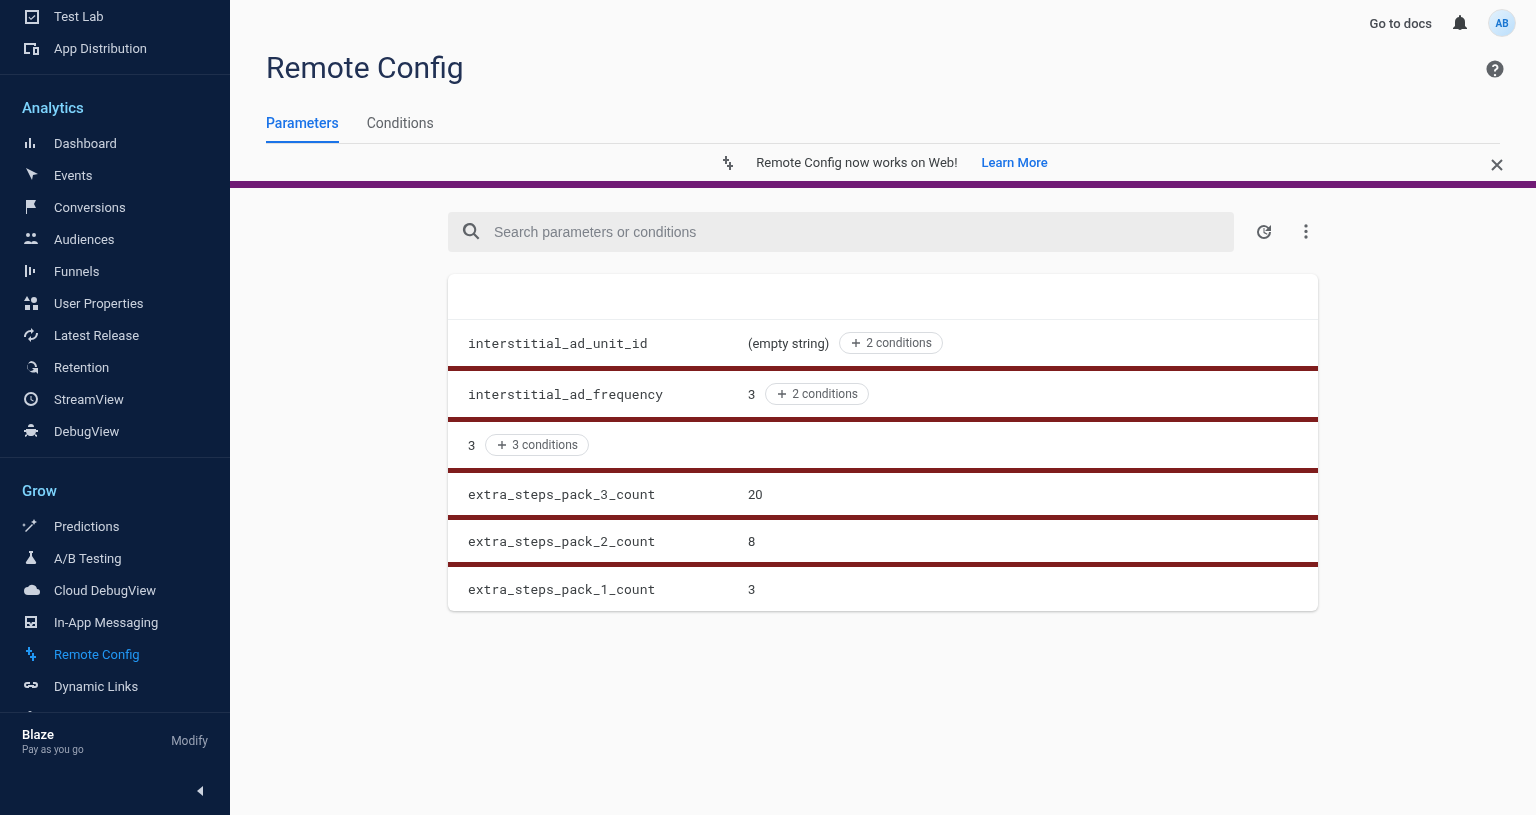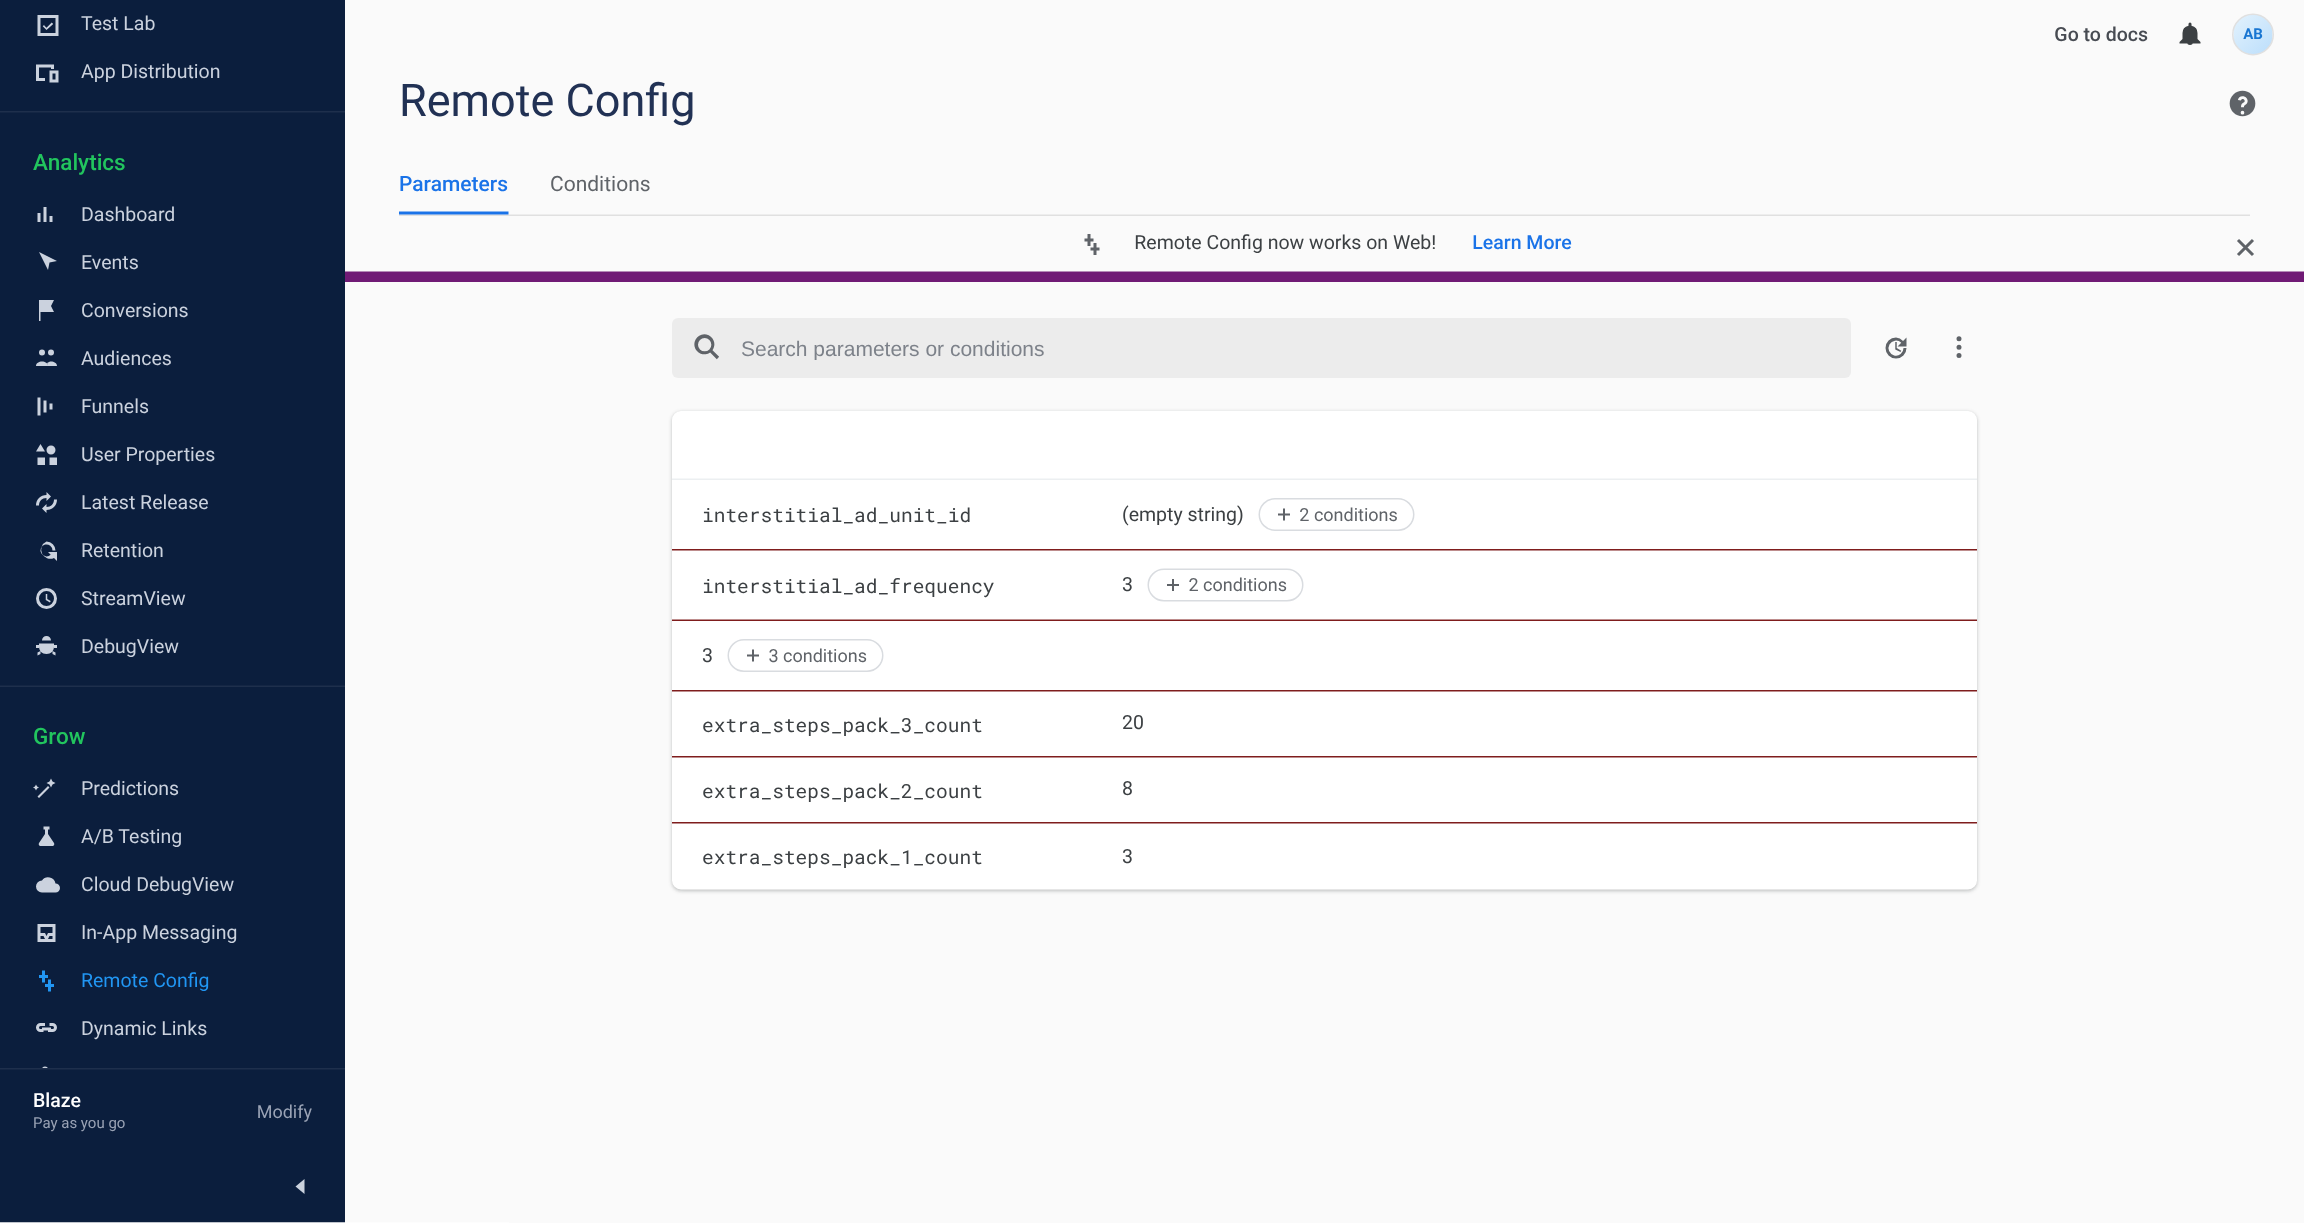--- a/index.html
+++ b/index.html
@@ -4,21 +4,21 @@
 <style>
 * { box-sizing: border-box; margin: 0; padding: 0; }
 html, body { height: 100%; font-family: Roboto, 'Segoe UI', Arial, sans-serif; font-size: 14px; color: #202124; background: #fff; }
 body { display: flex; width: 1536px; height: 815px; overflow: hidden; }
 
 
 .sidebar { width: 230px; background: #0b1e3d; color: #fff; display: flex; flex-direction: column; position: relative; }
 .sidebar-scroll { flex: 1; overflow-y: auto; }
 .sidebar-scroll::-webkit-scrollbar { width: 6px; }
 .sidebar-scroll::-webkit-scrollbar-thumb { background: #2a3b56; border-radius: 3px; }
-.sb-group-title { padding: 14px 22px 10px; font-size: 15px; font-weight: 500; color: #22c55e; }
+.sb-group-title { padding: 14px 22px 10px; font-size: 15px; font-weight: 500; color: #7dd3fc; }
 .sb-item { display: flex; align-items: center; padding: 7px 22px; cursor: pointer; color: #cbd2de; font-size: 13px; min-height: 29px; }
 .sb-item.active { color: #2196f3; }
 .sb-item .sb-icon { width: 18px; height: 18px; margin-right: 14px; display: flex; align-items: center; justify-content: center; flex-shrink: 0; }
 .sb-item .sb-icon svg { width: 18px; height: 18px; fill: currentColor; }
 .sb-item .sb-label { font-size: 13px; }
 .sb-divider { height: 1px; background: rgba(255,255,255,0.08); margin: 10px 0; }
 .sidebar-footer { border-top: 1px solid rgba(255,255,255,0.08); }
 .plan-row { display: flex; align-items: center; justify-content: space-between; padding: 14px 22px; }
 .plan-left { display: flex; flex-direction: column; }
 .plan-name { font-size: 13px; color: #fff; font-weight: 500; }
@@ -58,21 +58,21 @@
 .search-row { display: flex; align-items: center; max-width: 870px; margin: 0 auto 22px; }
 .search-box { flex: 1; background: #ececec; border-radius: 4px; height: 40px; display: flex; align-items: center; padding: 0 14px; }
 .search-box svg { width: 20px; height: 20px; fill: #5f6368; margin-right: 12px; }
 .search-input { border: none; outline: none; background: transparent; font-size: 14px; color: #3c4043; flex:1; }
 .search-input::placeholder { color: #7d828a; }
 .row-action { width: 24px; height: 24px; margin-left: 18px; display: flex; align-items: center; justify-content: center; color: #5f6368; cursor: pointer; }
 .row-action svg { width: 20px; height: 20px; fill: currentColor; }
 
 .card { max-width: 870px; margin: 0 auto; background: #fff; border-radius: 6px; box-shadow: 0 1px 3px rgba(60,64,67,0.2), 0 1px 2px rgba(60,64,67,0.12); overflow: hidden; }
 .card-top-spacer { height: 46px; border-bottom: 1px solid #eceff1; }
-.param-row { display: flex; align-items: center; padding: 12px 20px; border-bottom: 1px solid #7f1d1d; min-height: 44px; cursor: pointer; }
+.param-row { display: flex; align-items: center; padding: 12px 20px; border-bottom: 5px solid #7f1d1d; min-height: 44px; cursor: pointer; }
 .param-row:last-child { border-bottom: none; }
 .param-name { font-family: 'Roboto Mono', Menlo, Consolas, monospace; font-size: 13px; color: #3c4043; width: 280px; flex-shrink: 0; }
 .param-value { font-size: 13px; color: #3c4043; margin-right: 10px; }
 .cond-chip { display: inline-flex; align-items: center; border: 1px solid #d9dce0; border-radius: 14px; padding: 3px 10px; font-size: 12px; color: #5f6368; }
 .cond-chip svg { width: 12px; height: 12px; fill: currentColor; margin-right: 4px; }
 
 .main-rel { position: relative; }
 </style>
 </head>
 <body>

